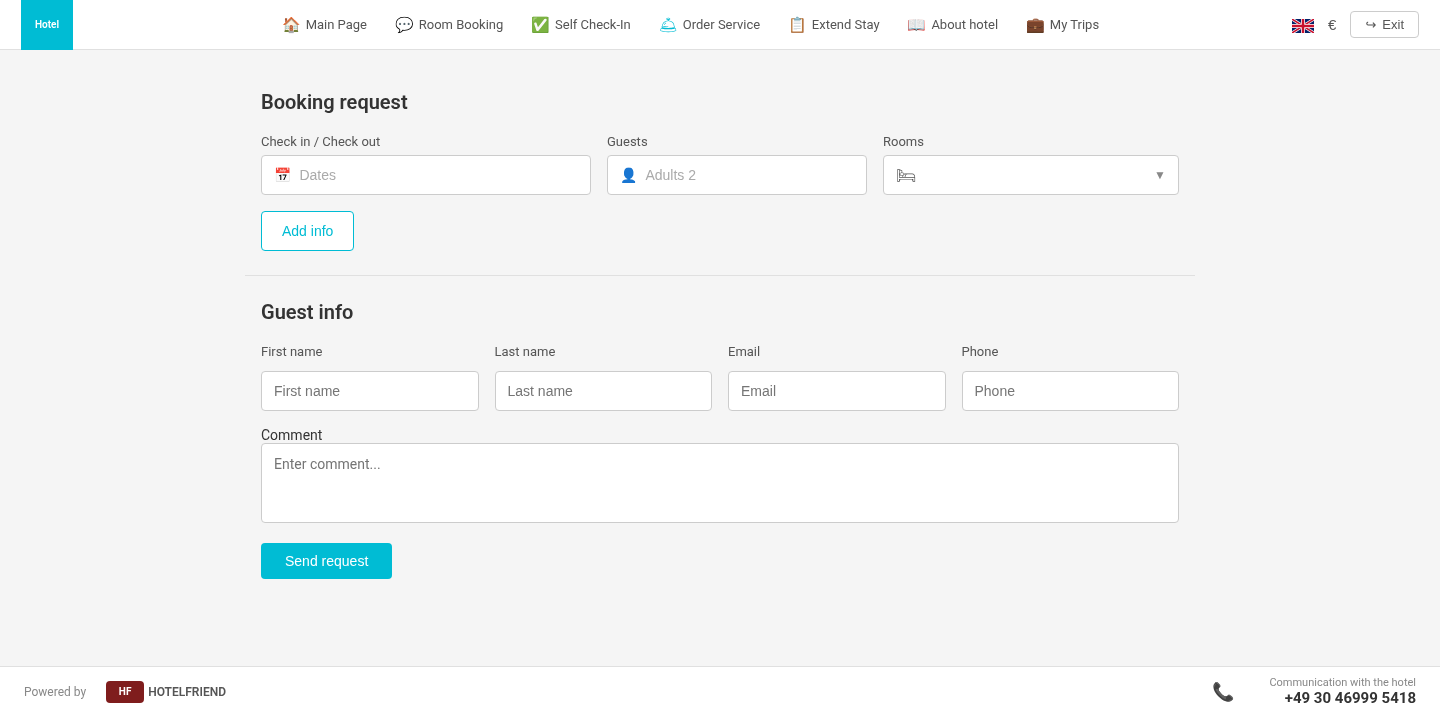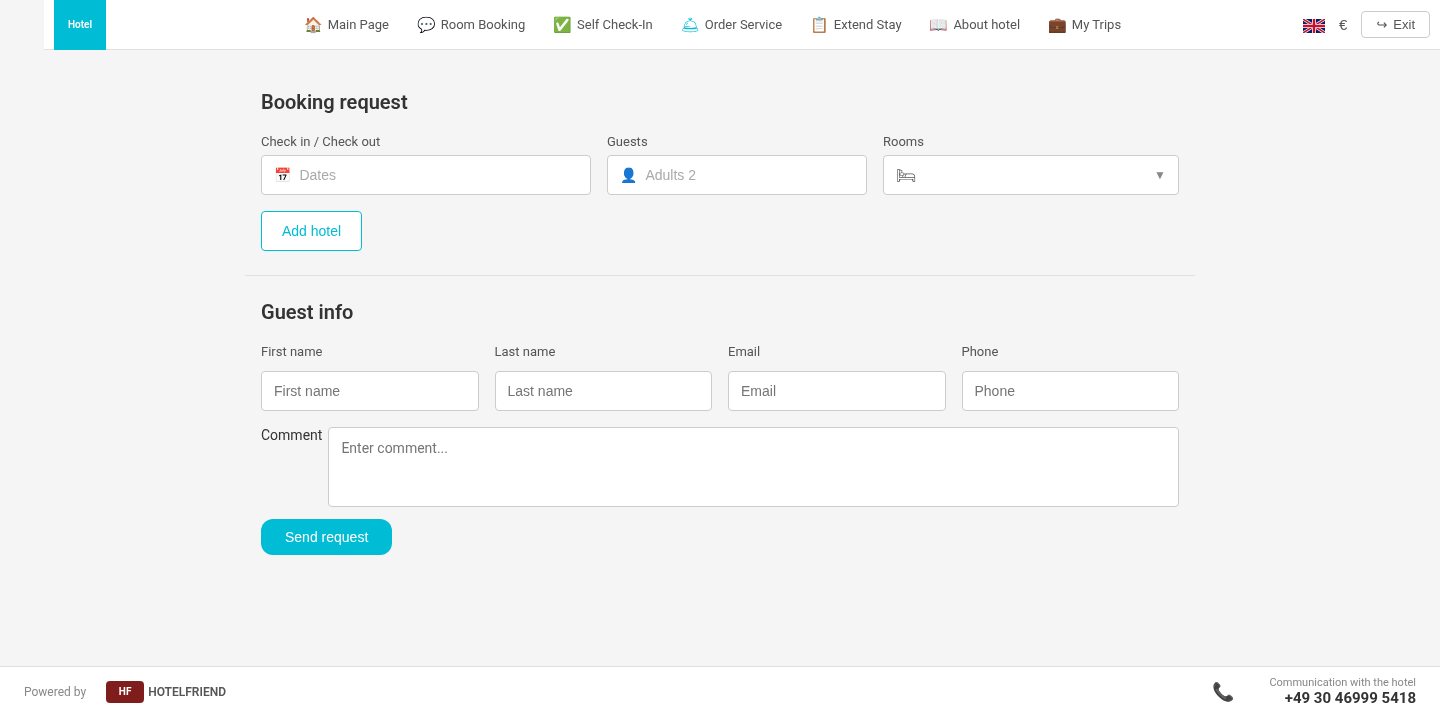--- a/index.html
+++ b/index.html
@@ -12,26 +12,25 @@
       display: flex;
       flex-direction: column;
     }
 
     
     .header {
       background: #fff;
       height: 50px;
       display: flex;
       align-items: center;
-      padding: 0 10px;
+      padding: 0 21px;
       border-bottom: 1px solid #e0e0e0;
       position: sticky;
       top: 0;
       z-index: 100;
-      margin-left: 44px;
     }
     .logo-box {
       background: #00bcd4;
       width: 52px;
       height: 50px;
       display: flex;
       align-items: center;
       justify-content: center;
       margin-right: 16px;
     }
@@ -190,44 +189,43 @@
     .guest-row .form-group {
       flex: 1;
       gap: 12px;
     }
     .guest-row .form-group input {
       width: 100%;
     }
 
     .comment-group {
       display: flex;
-      flex-direction: row;
-      gap: 6px;
-      margin-bottom: 12px;
+      flex-direction: column;
+      margin-bottom: 20px;
     }
     .comment-area {
       border: 1px solid #ccc;
       border-radius: 4px;
       padding: 12px;
       font-size: 14px;
       color: #555;
       background: #fff;
       width: 100%;
       height: 80px;
       resize: none;
       outline: none;
       font-family: inherit;
     }
 
     .send-btn {
       background: #00bcd4;
       color: #fff;
       border: none;
       padding: 10px 24px;
-      border-radius: 12px;
+      border-radius: 4px;
       cursor: pointer;
       font-size: 14px;
       font-weight: 500;
     }
 
     
     .footer {
       background: #fff;
       border-top: 1px solid #e0e0e0;
       height: 50px;
@@ -395,21 +393,21 @@
         <label>Rooms</label>
         <div class="rooms-select-display">
           <div class="rooms-select-left">
             <span style="font-size:16px;">🛏</span>
           </div>
           <span class="chevron-down">▼</span>
         </div>
       </div>
     </div>
 
-    <button class="add-room-btn">Add hotel</button>
+    <button class="add-room-btn">Add info</button>
   </section>
 
   <hr class="divider">
 
   <section class="guest-section">
     <h2 class="section-title">Guest info</h2>
 
     <div class="guest-row">
       <div class="form-group">
         <label>First name</label>

